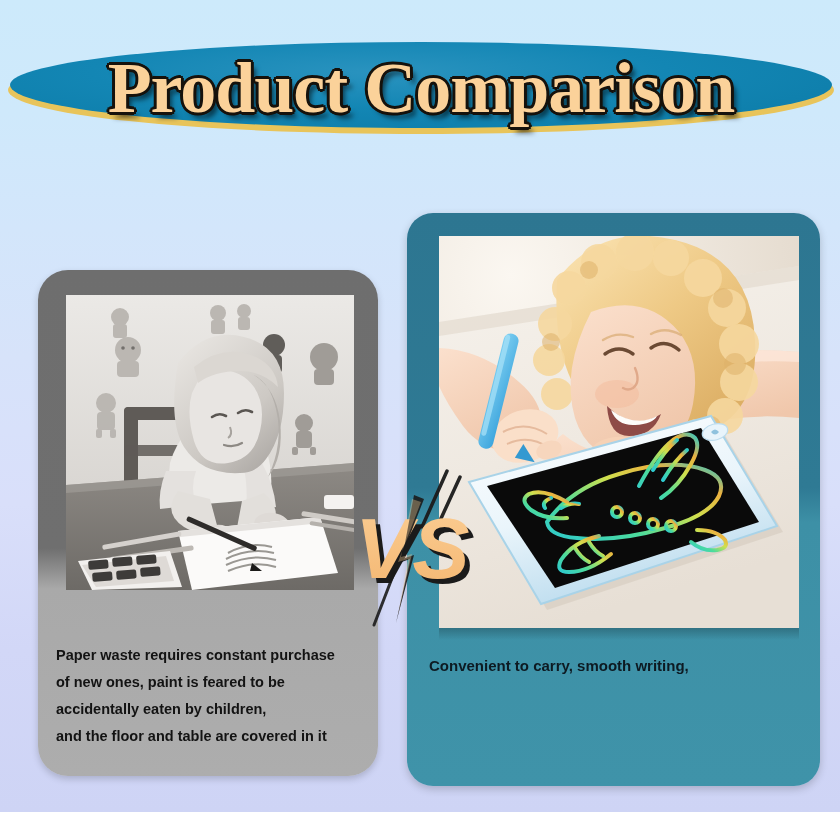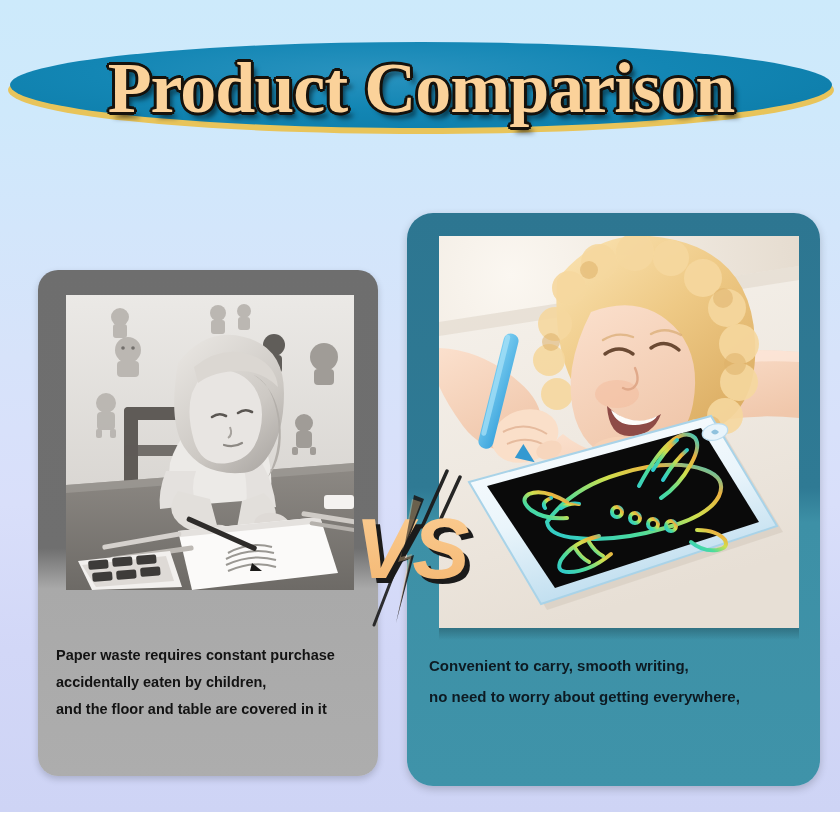--- a/index.html
+++ b/index.html
@@ -59,21 +59,21 @@
       -3px  0   0 #16120c, 3px  0   0 #16120c,
        0   -3px 0 #16120c, 0    3px 0 #16120c,
        5px  6px 5px rgba(0,0,0,0.55);
   }
 
   
   #left-panel {
     position: absolute;
     left: 38px; top: 270px;
     width: 340px; height: 506px;
-    border-radius: 20px;
+    border-radius: 30px;
     background: linear-gradient(180deg, #6e6e6e 0%, #6f6f6f 55%, #a9a9a9 63%, #adadad 100%);
     box-shadow: 0 3px 7px rgba(0,0,0,0.18);
     overflow: hidden;
   }
   #left-photo {
     position: absolute;
     left: 28px; top: 25px;
     width: 288px; height: 295px;
     background: #cfcfcf;
     overflow: hidden;
@@ -289,20 +289,21 @@
             <rect x="74" y="273" width="20" height="9" rx="2" transform="rotate(-5 74 273)"></rect>
           </g>
         </g>
 
         <rect x="258" y="200" width="30" height="14" rx="3" fill="#f4f2f0"></rect>
       </svg>
     </div>
 
     <div id="left-text-block">
       <span class="ln">Paper waste requires constant purchase</span>
+      <span class="ln">of new ones, paint is feared to be</span>
       <span class="ln">accidentally eaten by children,</span>
       <span class="ln">and the floor and table are covered in it</span>
     </div>
   </div>
 
   <div id="right-panel">
 
     <div id="right-photo">
       <svg width="360" height="392" viewBox="0 0 360 392">
         <defs>
@@ -452,21 +453,20 @@
             <path d="M122 272 q10 -6 18 -4"></path>
           </g>
         </g>
       </svg>
     </div>
 
     <div id="right-photo-shadow"></div>
 
     <div id="right-text-block">
       <span class="ln">Convenient to carry, smooth writing,</span>
-      <span class="ln">no need to worry about getting everywhere,</span>
     </div>
   </div>
 
   <div id="vs-badge">
     <svg width="128" height="175" viewBox="0 0 128 175">
       <defs>
         <linearGradient id="vsFill" x1="0" y1="0" x2="0" y2="1">
           <stop offset="0%" stop-color="#fbcd93"></stop>
           <stop offset="100%" stop-color="#f4b772"></stop>
         </linearGradient>

